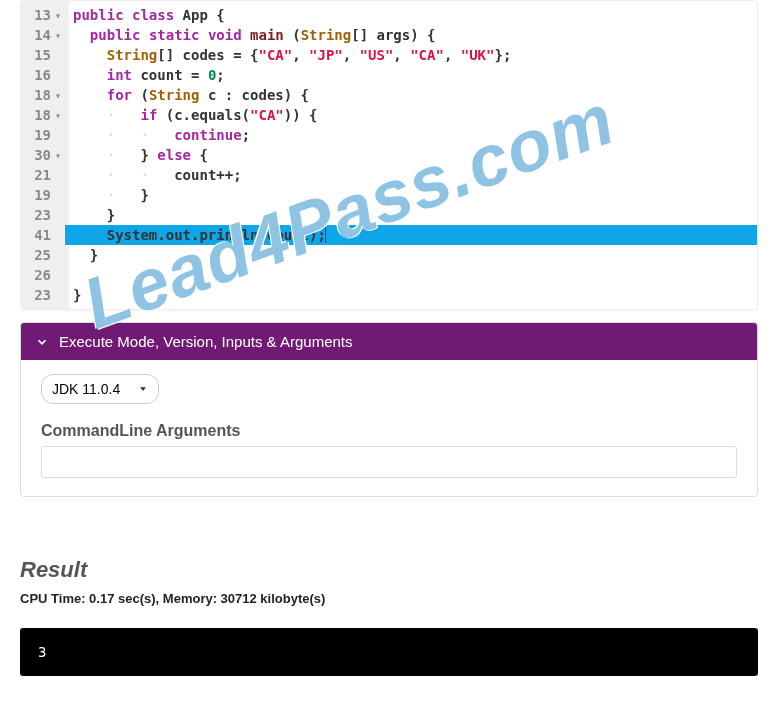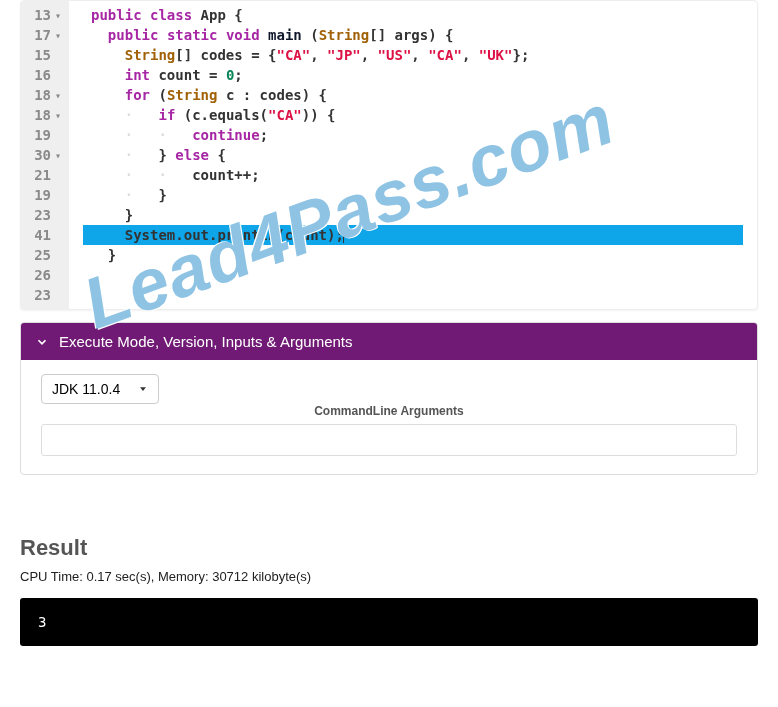--- a/index.html
+++ b/index.html
@@ -39,31 +39,31 @@
     }
     .fold-marker::after {
       content: "▾";
       position: absolute;
       right: 2px;
       top: 1px;
       font-size: 10px;
       color: #888;
     }
     .code-lines {
-      padding: 4px 22px;
+      padding: 4px 4px;
       flex: 1;
       white-space: pre;
       color: #333;
     }
     .code-line { height: 20px; }
     .code-line.active { background: #0ea5e9; margin-left:-8px; padding-left:8px; margin-right:-8px; padding-right:8px;}
     .tok-kw { color: #a626a4; }
     .tok-type2 { color: #a16207; }
     .tok-ident { color: #333; }
-    .tok-method { color: #0f172a; }
+    .tok-method { color: #7f1d1d; }
     .tok-str { color: #d14; }
     .tok-num { color: #098658; }
     .tok-op { color: #333; }
     .tok-paren { color: #333; }
     .cursor { border-left:1px solid #333; margin-left:-1px;}
     .guide { color:#ddd; }
 
     .exec-panel {
       margin: 0 20px 10px 20px;
       border: 1px solid #ddd;
@@ -80,43 +80,43 @@
       align-items:center;
       gap:10px;
     }
     .exec-header .chev svg { display:block; }
     .exec-body { padding: 14px 20px 18px 20px; }
     .version-select {
       display:inline-flex;
       align-items:center;
       gap:18px;
       border:1px solid #ccc;
-      border-radius:4px;
+      border-radius:12px;
       padding:6px 10px;
       font-size:14px;
       background:#fff;
     }
     .cmd-label {
+      margin-top:18px;
       font-weight:600;
       color:#555;
-      font-size:12px;
-      text-align:center;
+      font-size:16px;
     }
     .cmd-input {
       margin-top:6px;
       width:100%;
       height:32px;
       border:1px solid #ddd;
       border-radius:3px;
       padding:4px 8px;
     }
 
     .result-section { margin: 60px 20px 0 20px; }
-    .result-title { font-size:22px; color:#555; font-weight:600; margin-bottom:8px; }
-    .result-meta { font-size:13px; color:#222; font-weight:400; margin-bottom:14px; }
+    .result-title { font-size:22px; color:#555; font-weight:600; margin-bottom:8px;font-style:italic; }
+    .result-meta { font-size:13px; color:#222; font-weight:700; margin-bottom:22px; }
     .terminal {
       background:#000;
       color:#fff;
       font-family:"Consolas","Monaco",monospace;
       font-size:14px;
       padding:16px 18px;
       border-radius:3px;
       min-height:40px;
     }
 
@@ -135,21 +135,21 @@
       font-family: Arial, sans-serif;
     }
   </style>
 </head>
 <body>
 
 <div class="code-panel">
   <div class="code-area">
     <div class="gutter" id="gutter">
         <div class="gutter-line fold-marker">13</div>
-        <div class="gutter-line fold-marker">17</div>
+        <div class="gutter-line fold-marker">14</div>
         <div class="gutter-line">15</div>
         <div class="gutter-line">16</div>
         <div class="gutter-line fold-marker">18</div>
         <div class="gutter-line fold-marker">18</div>
         <div class="gutter-line">19</div>
         <div class="gutter-line fold-marker">30</div>
         <div class="gutter-line">21</div>
         <div class="gutter-line">19</div>
         <div class="gutter-line">23</div>
         <div class="gutter-line">41</div>

